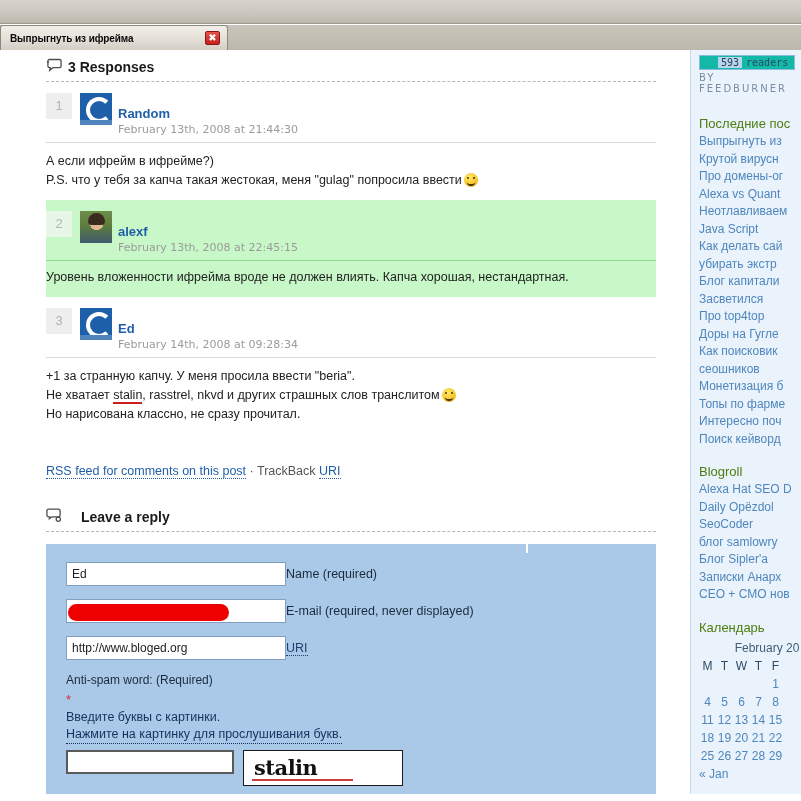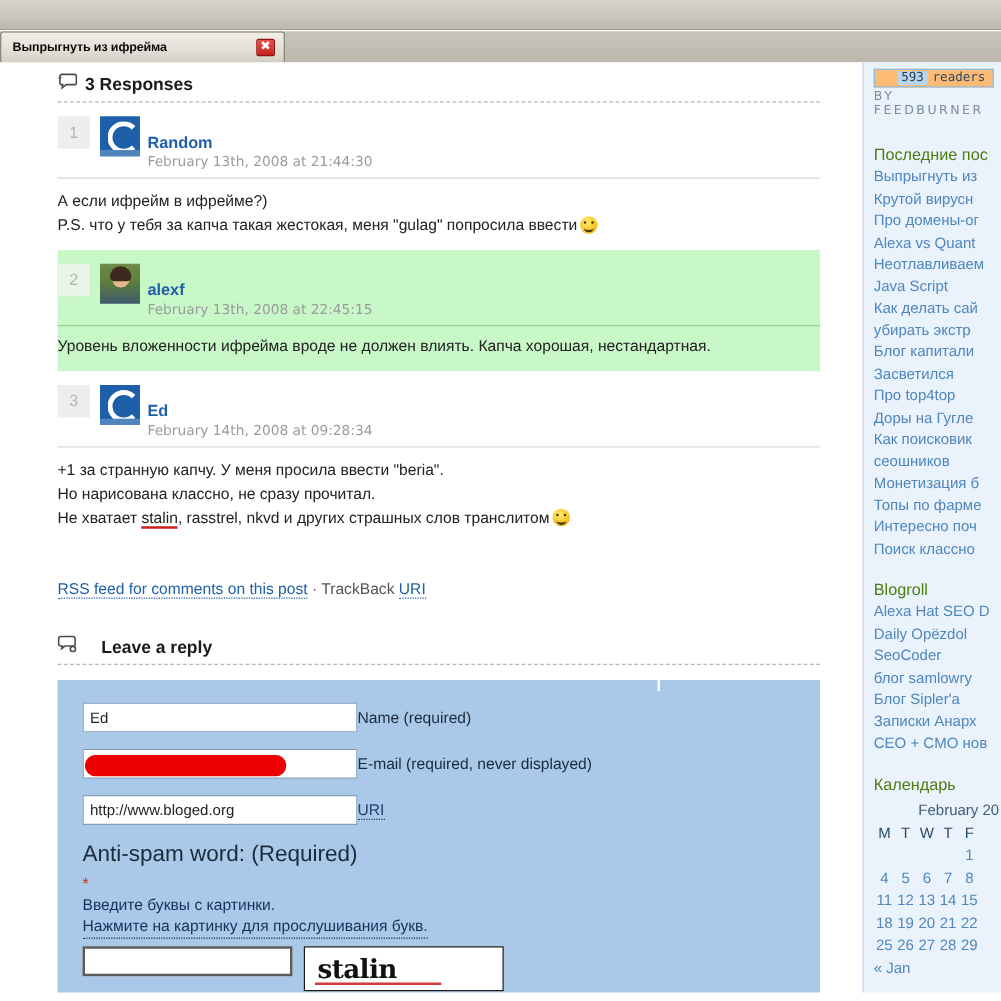--- a/index.html
+++ b/index.html
@@ -180,21 +180,21 @@
   }
   .field-label {
     font-size: 12.5px; color: #1a2b3d;
   }
   .field-label.link { color: #1f3f6e; border-bottom: 1px dotted #1f3f6e; }
   #email-redaction {
     position: absolute; left: 1px; top: 4px;
     width: 161px; height: 17px;
     background: #ee0000; border-radius: 9px;
   }
-  #antispam-label { margin-left: 20px; font-size: 18px; color: #1a2b3d; }
+  #antispam-label { margin-left: 20px; font-size: 12px; color: #1a2b3d; }
   #asterisk { margin: 8px 0 4px 20px; color: #d03030; font-size: 13px; line-height: 10px; }
   .captcha-text { margin-left: 20px; font-size: 12.5px; color: #16325c; line-height: 17px; }
   .captcha-text.link { border-bottom: 1px dotted #16325c; display: inline-block; }
   #captcha-row { display: flex; align-items: flex-start; margin: 6px 0 0 10px; }
   #captcha-input {
     width: 168px; height: 24px;
     background: #ffffff; border: 2px solid #5a5a5a;
     margin-left: 10px;
   }
   #captcha-image {
@@ -220,21 +220,21 @@
     background: #eaf3fb;
     border-left: 1px solid #c3d9ec;
     overflow: hidden;
   }
   #feedburner {
     margin: 5px 0 0 8px;
     width: 98px;
   }
   #fb-count {
     display: flex; align-items: center;
-    background: #fdba74; border: 1px solid #8fbbdd;
+    background: #14b8a6; border: 1px solid #8fbbdd;
     height: 15px; width: 96px;
   }
   #fb-num {
     background: #b9d6ef; color: #2a3b4d;
     font-size: 10px; padding: 0 3px; margin-left: 18px;
     font-family: "DejaVu Sans Mono", monospace;
   }
   #fb-readers {
     color: #2a4a6b; font-size: 10px; margin-left: 4px;
     font-family: "DejaVu Sans Mono", monospace;
@@ -340,22 +340,22 @@
             <div class="comment-num">3</div>
             <div class="avatar gravatar"></div>
             <div class="author-block">
               <div class="author-name">Ed</div>
               <div class="comment-date">February 14th, 2008 at 09:28:34</div>
             </div>
           </div>
           <div class="comment-sep"></div>
           <div class="comment-body">
             <div>+1 за странную капчу. У меня просила ввести "beria".</div>
+            <div>Не хватает <span class="redmark">stalin</span>, rasstrel, nkvd и других страшных слов транслитом<span class="emoji"></span></div>
             <div>Но нарисована классно, не сразу прочитал.</div>
-            <div>Не хватает <span class="redmark">stalin</span>, rasstrel, nkvd и других страшных слов транслитом<span class="emoji"></span></div>
           </div>
         </div>
       </div>
 
     <div id="feed-links">
       <a href="#" class="dotted-u">RSS feed for comments on this post</a><span> · </span><span>TrackBack </span><a href="#" class="dotted-u">URI</a>
     </div>
 
     <div class="section-head" id="reply-head">
       <span class="bubble-icon">
@@ -427,21 +427,21 @@
         <li>убирать экстр</li>
         <li>Блог капитали</li>
         <li>Засветился</li>
         <li>Про top4top</li>
         <li>Доры на Гугле</li>
         <li>Как поисковик</li>
         <li>сеошников</li>
         <li>Монетизация б</li>
         <li>Топы по фарме</li>
         <li>Интересно поч</li>
-        <li>Поиск классно</li>
+        <li>Поиск кейворд</li>
       </ul>
 
     <div class="side-head">Blogroll</div>
     <ul class="side-list" id="blogroll-list">
         <li>Alexa Hat SEO D</li>
         <li>Daily Opёzdol</li>
         <li>SeoCoder</li>
         <li>блог samlowry</li>
         <li>Блог Sipler'a</li>
         <li>Записки Анарх</li>

